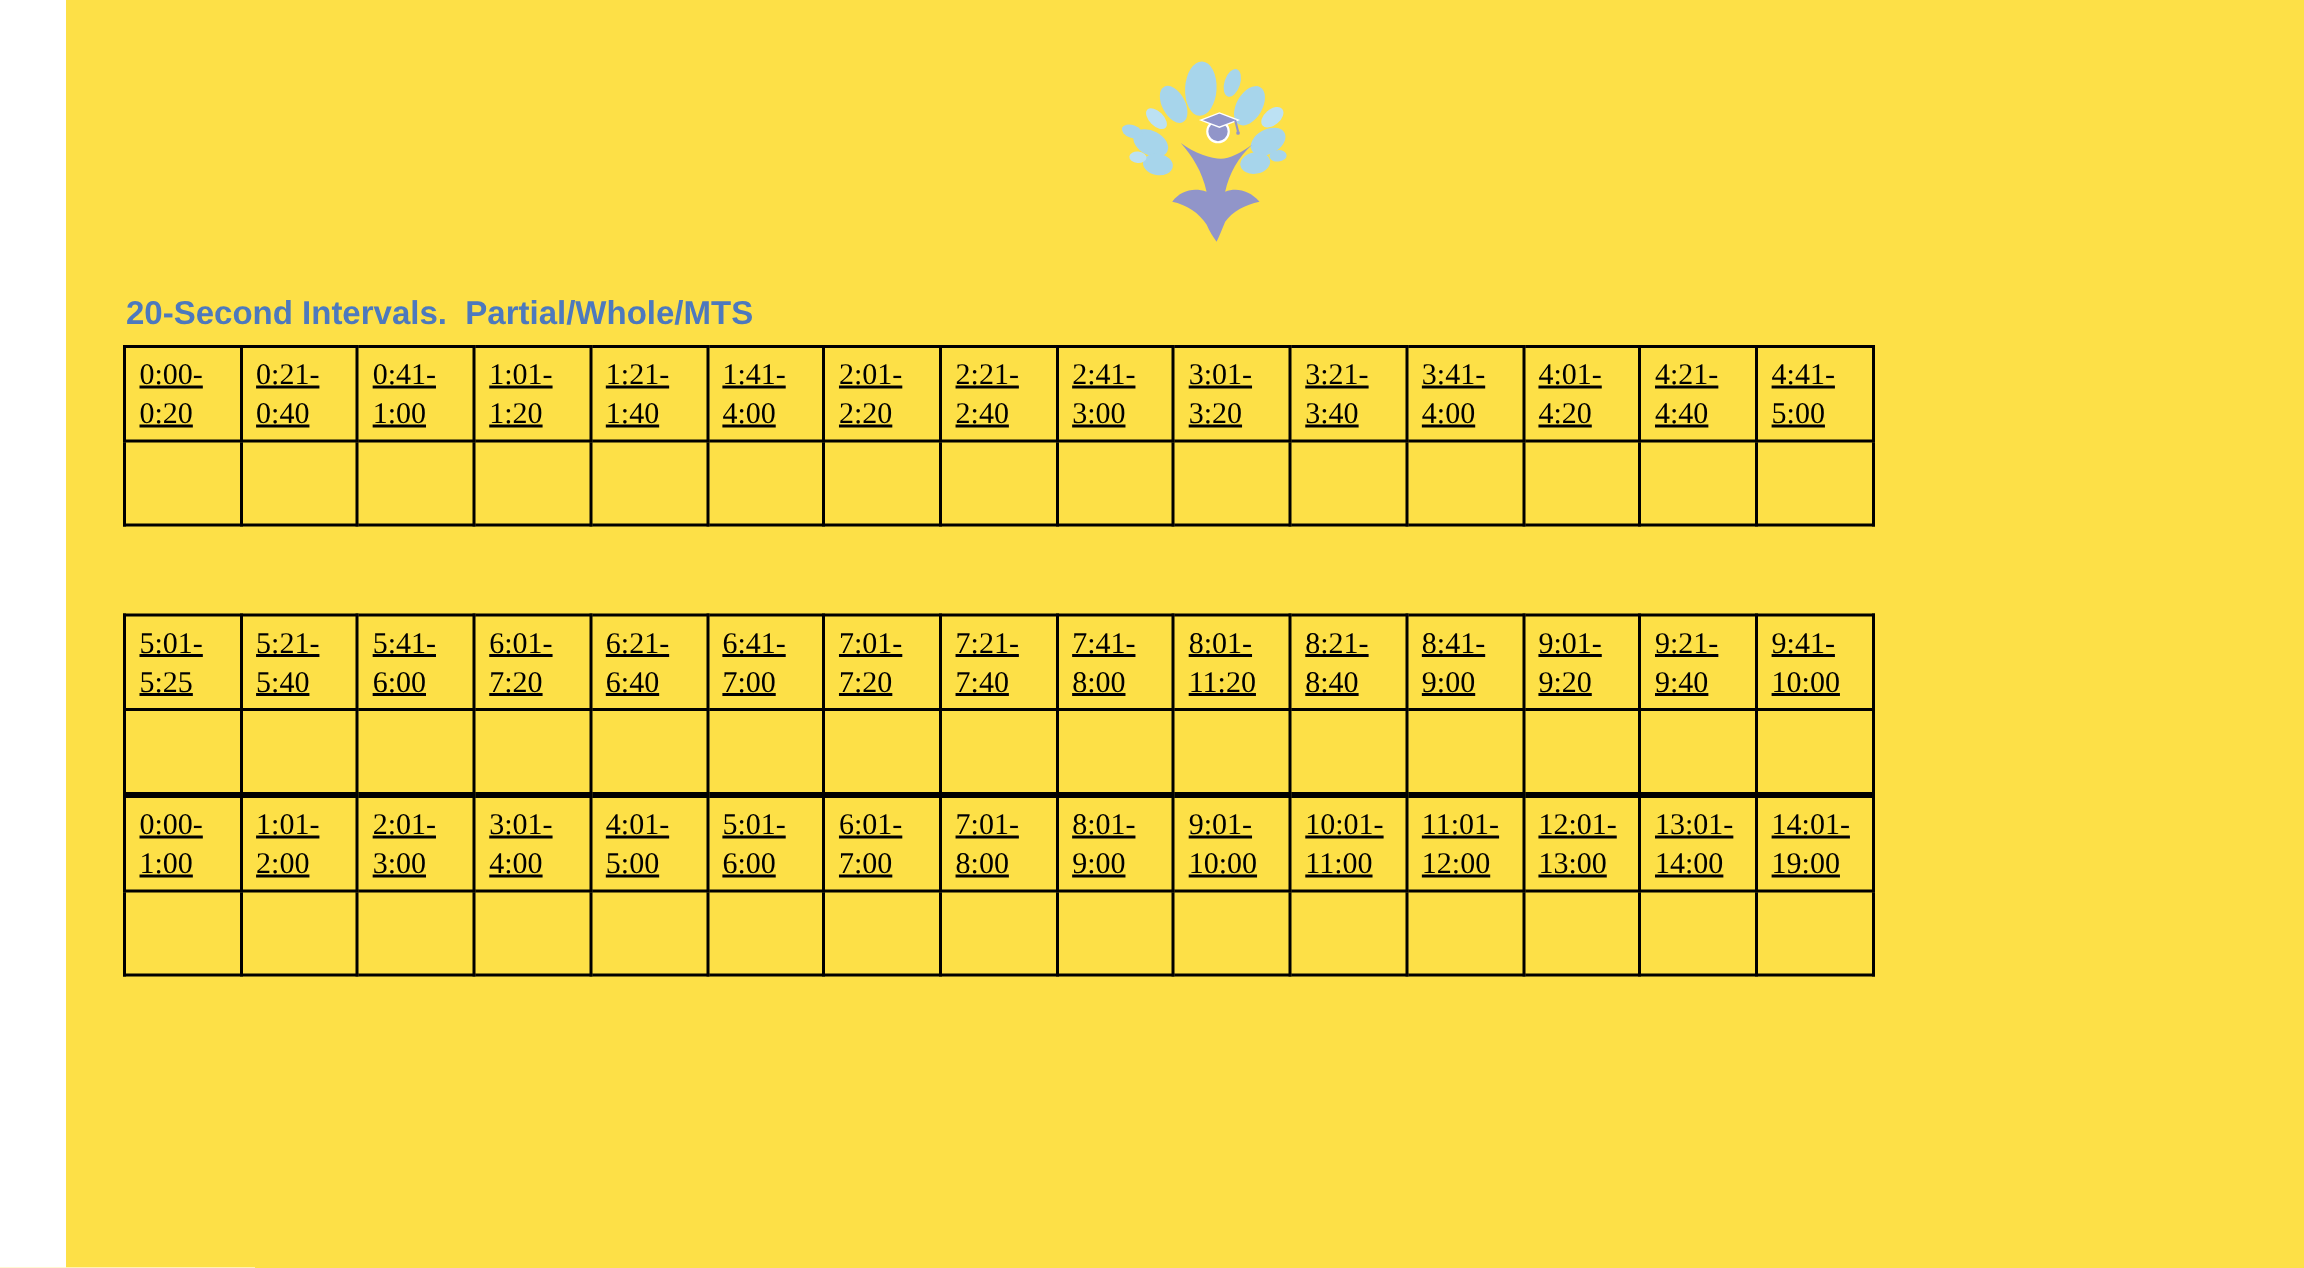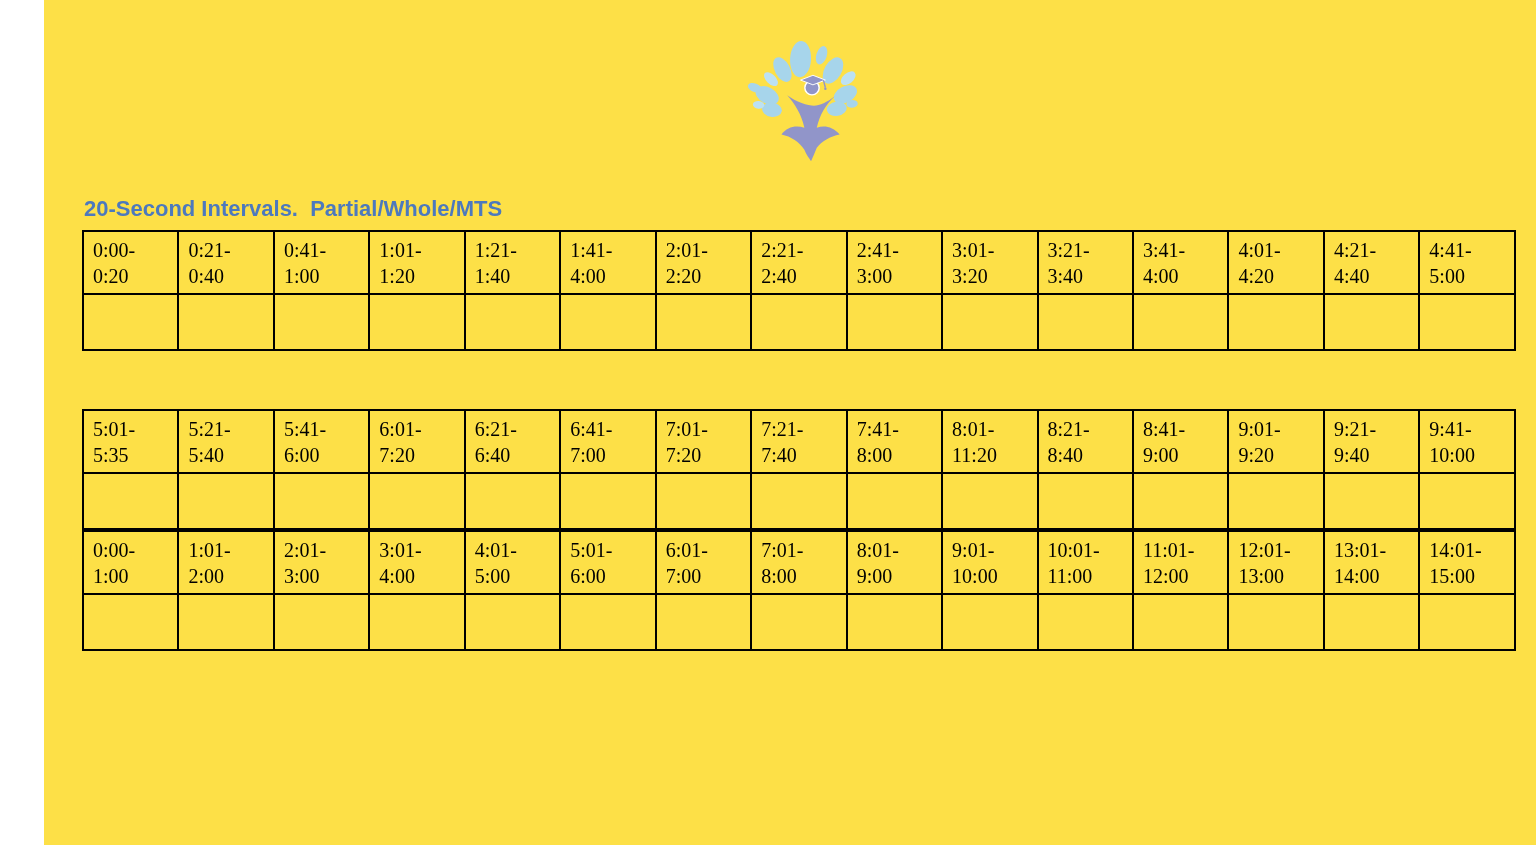--- a/index.html
+++ b/index.html
@@ -33,23 +33,24 @@
     line-height: 26px;
     color: var(--heading-blue, #4D79BD);
     margin: 0 0 8px 40px;
     white-space: pre-wrap;
   }
   .title-20s { margin-top: 32px; }
   .title-1min { margin-top: 30px; }
   .interval-table {
     border-collapse: collapse;
     table-layout: fixed;
-    width: 1434px;
+    width: 1168px;
     margin-left: 38px;
     font-size: 20px;
+    text-decoration: underline;
   }
   .interval-table td {
     border: 2px solid var(--border-black, #000);
     vertical-align: top;
     padding: 5px 4px 4px 9px;
   }
   .interval-table tr.header-row td {
     height: 62px;
     line-height: 26px;
   }
@@ -193,21 +194,21 @@
     </tbody>
   </table>
 
   <div class="table-gap"></div>
 
   <table class="interval-table">
     <tbody>
       <tr class="header-row">
           <td>
             <div>5:01-</div>
-            <div>5:35</div>
+            <div>5:25</div>
           </td>
           <td>
             <div>5:21-</div>
             <div>5:40</div>
           </td>
           <td>
             <div>5:41-</div>
             <div>6:00</div>
           </td>
           <td>
@@ -335,21 +336,21 @@
           <td>
             <div>12:01-</div>
             <div>13:00</div>
           </td>
           <td>
             <div>13:01-</div>
             <div>14:00</div>
           </td>
           <td>
             <div>14:01-</div>
-            <div>15:00</div>
+            <div>19:00</div>
           </td>
         </tr>
       <tr class="empty-row">
           <td></td>
           <td></td>
           <td></td>
           <td></td>
           <td></td>
           <td></td>
           <td></td>

